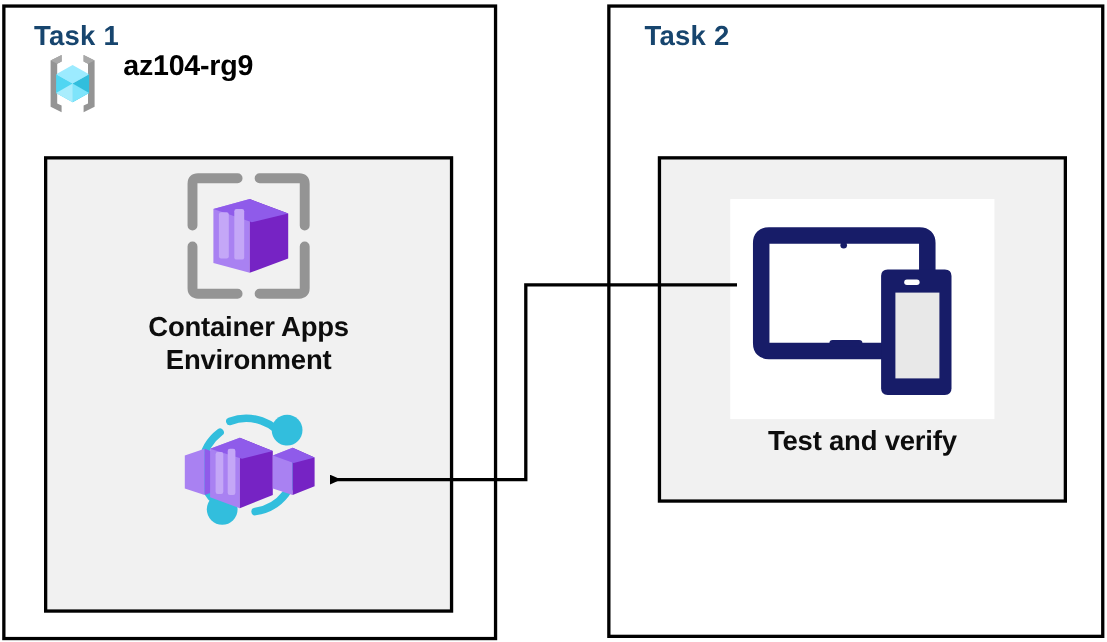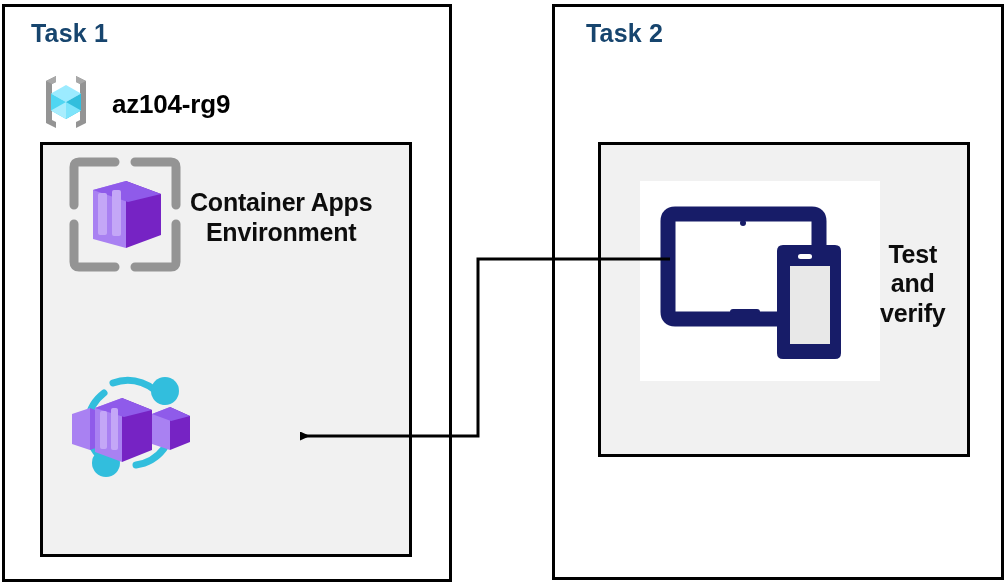--- a/index.html
+++ b/index.html
@@ -51,38 +51,38 @@
     border: 3px solid #000000;
     box-sizing: border-box;
   }
   #container-env-box { left: 40px;  top: 142px; width: 372px; height: 415px; }
   #test-verify-box   { left: 598px; top: 142px; width: 372px; height: 315px; }
 
   
   #rg-header {
     position: absolute;
     left: 34px;
-    top: 70px;
+    top: 44px;
     display: flex;
-    align-items: center;
+    align-items: flex-start;
     gap: 14px;
   }
   #rg-label {
     font-size: 26px;
     font-weight: bold;
     color: #000000;
     white-space: nowrap;
     letter-spacing: -0.2px;
   }
 
   
   .node {
     position: absolute;
     display: flex;
-    flex-direction: row;
+    flex-direction: column;
     align-items: center;
     text-align: center;
   }
   .node-label {
     font-size: 25px;
     font-weight: bold;
     color: #0d0d0d;
     line-height: 1.18;
     white-space: pre-line;
     letter-spacing: -0.2px;

